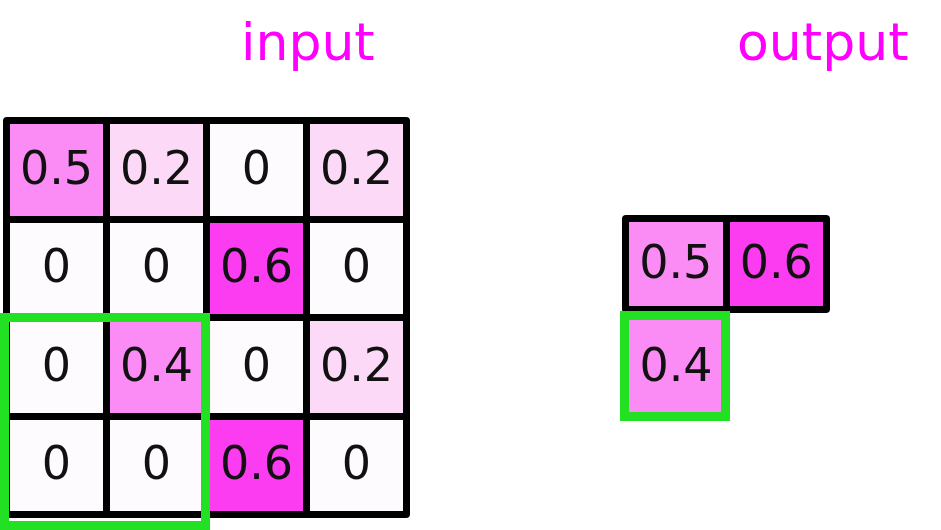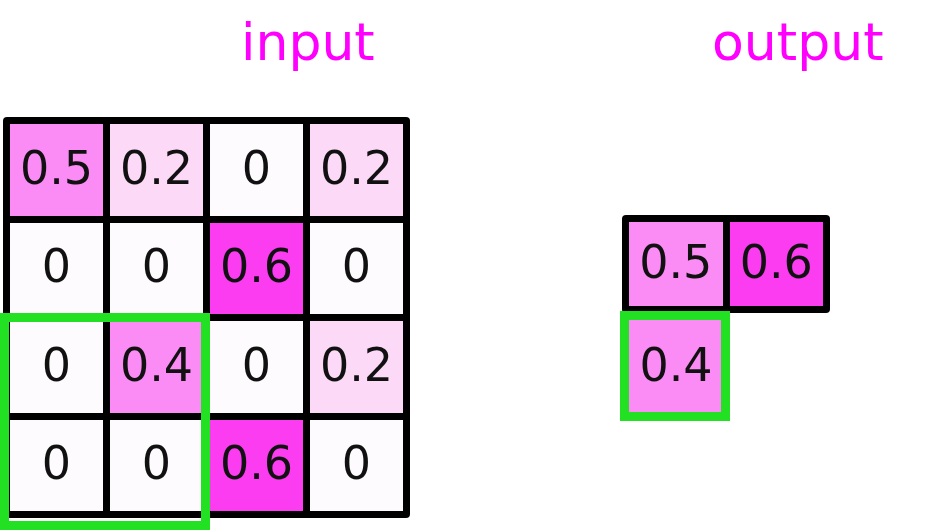--- a/index.html
+++ b/index.html
@@ -28,21 +28,21 @@
     position: absolute;
     font-size: 52px;
     line-height: 1;
     font-weight: 400;
     color: #ff00ff;
     white-space: nowrap;
     letter-spacing: 0px;
     user-select: none;
   }
   #title-input  { left: 241px; top: 16px; }
-  #title-output { left: 712px; top: 16px; }
+  #title-output { left: 737px; top: 16px; }
 
   
   .grid-wrap { position: absolute; }
 
   
   #input-frame {
     left: 3px;
     top: 117px;
     width: 407px;
     height: 401px;

